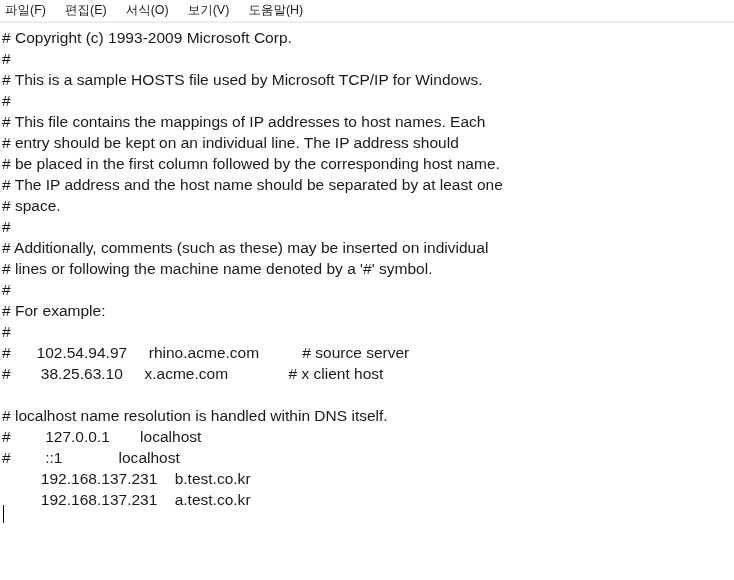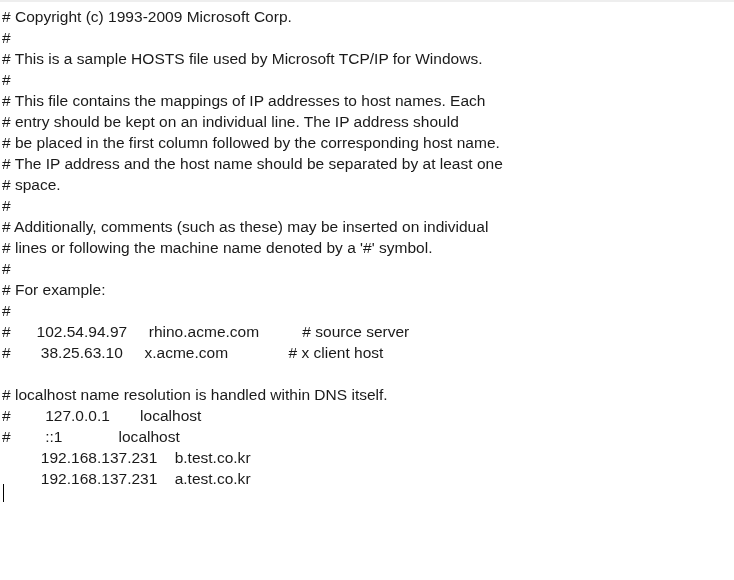--- a/index.html
+++ b/index.html
@@ -112,20 +112,27 @@
     background: #000000;
     height: 18px;
   }
 </style>
 </head>
 <body>
 
 <div id="notepad-window">
 
 
+  <div id="menu-bar">
+    <div class="menu-item">파일(F)</div>
+    <div class="menu-item">편집(E)</div>
+    <div class="menu-item">서식(O)</div>
+    <div class="menu-item">보기(V)</div>
+    <div class="menu-item">도움말(H)</div>
+  </div>
 
   <div id="menu-separator"></div>
 
   <div id="editor-area">
     <div id="text-content"><span class="text-line"># Copyright (c) 1993-2009 Microsoft Corp.</span><span class="text-line">#</span><span class="text-line"># This is a sample HOSTS file used by Microsoft TCP/IP for Windows.</span><span class="text-line">#</span><span class="text-line"># This file contains the mappings of IP addresses to host names. Each</span><span class="text-line"># entry should be kept on an individual line. The IP address should</span><span class="text-line"># be placed in the first column followed by the corresponding host name.</span><span class="text-line"># The IP address and the host name should be separated by at least one</span><span class="text-line"># space.</span><span class="text-line">#</span><span class="text-line"># Additionally, comments (such as these) may be inserted on individual</span><span class="text-line"># lines or following the machine name denoted by a '#' symbol.</span><span class="text-line">#</span><span class="text-line"># For example:</span><span class="text-line">#</span><span class="text-line">#      102.54.94.97     rhino.acme.com          # source server</span><span class="text-line">#       38.25.63.10     x.acme.com              # x client host</span><span class="text-line">&nbsp;</span><span class="text-line"># localhost name resolution is handled within DNS itself.</span><span class="text-line">#        127.0.0.1       localhost</span><span class="text-line">#        ::1             localhost</span><span class="text-line">         192.168.137.231    b.test.co.kr</span><span class="text-line">         192.168.137.231    a.test.co.kr</span><span class="text-line">&nbsp;</span></div>
     <div id="caret" style="top: 482px; left: 3px;"></div>
   </div>
 
 </div>
 

